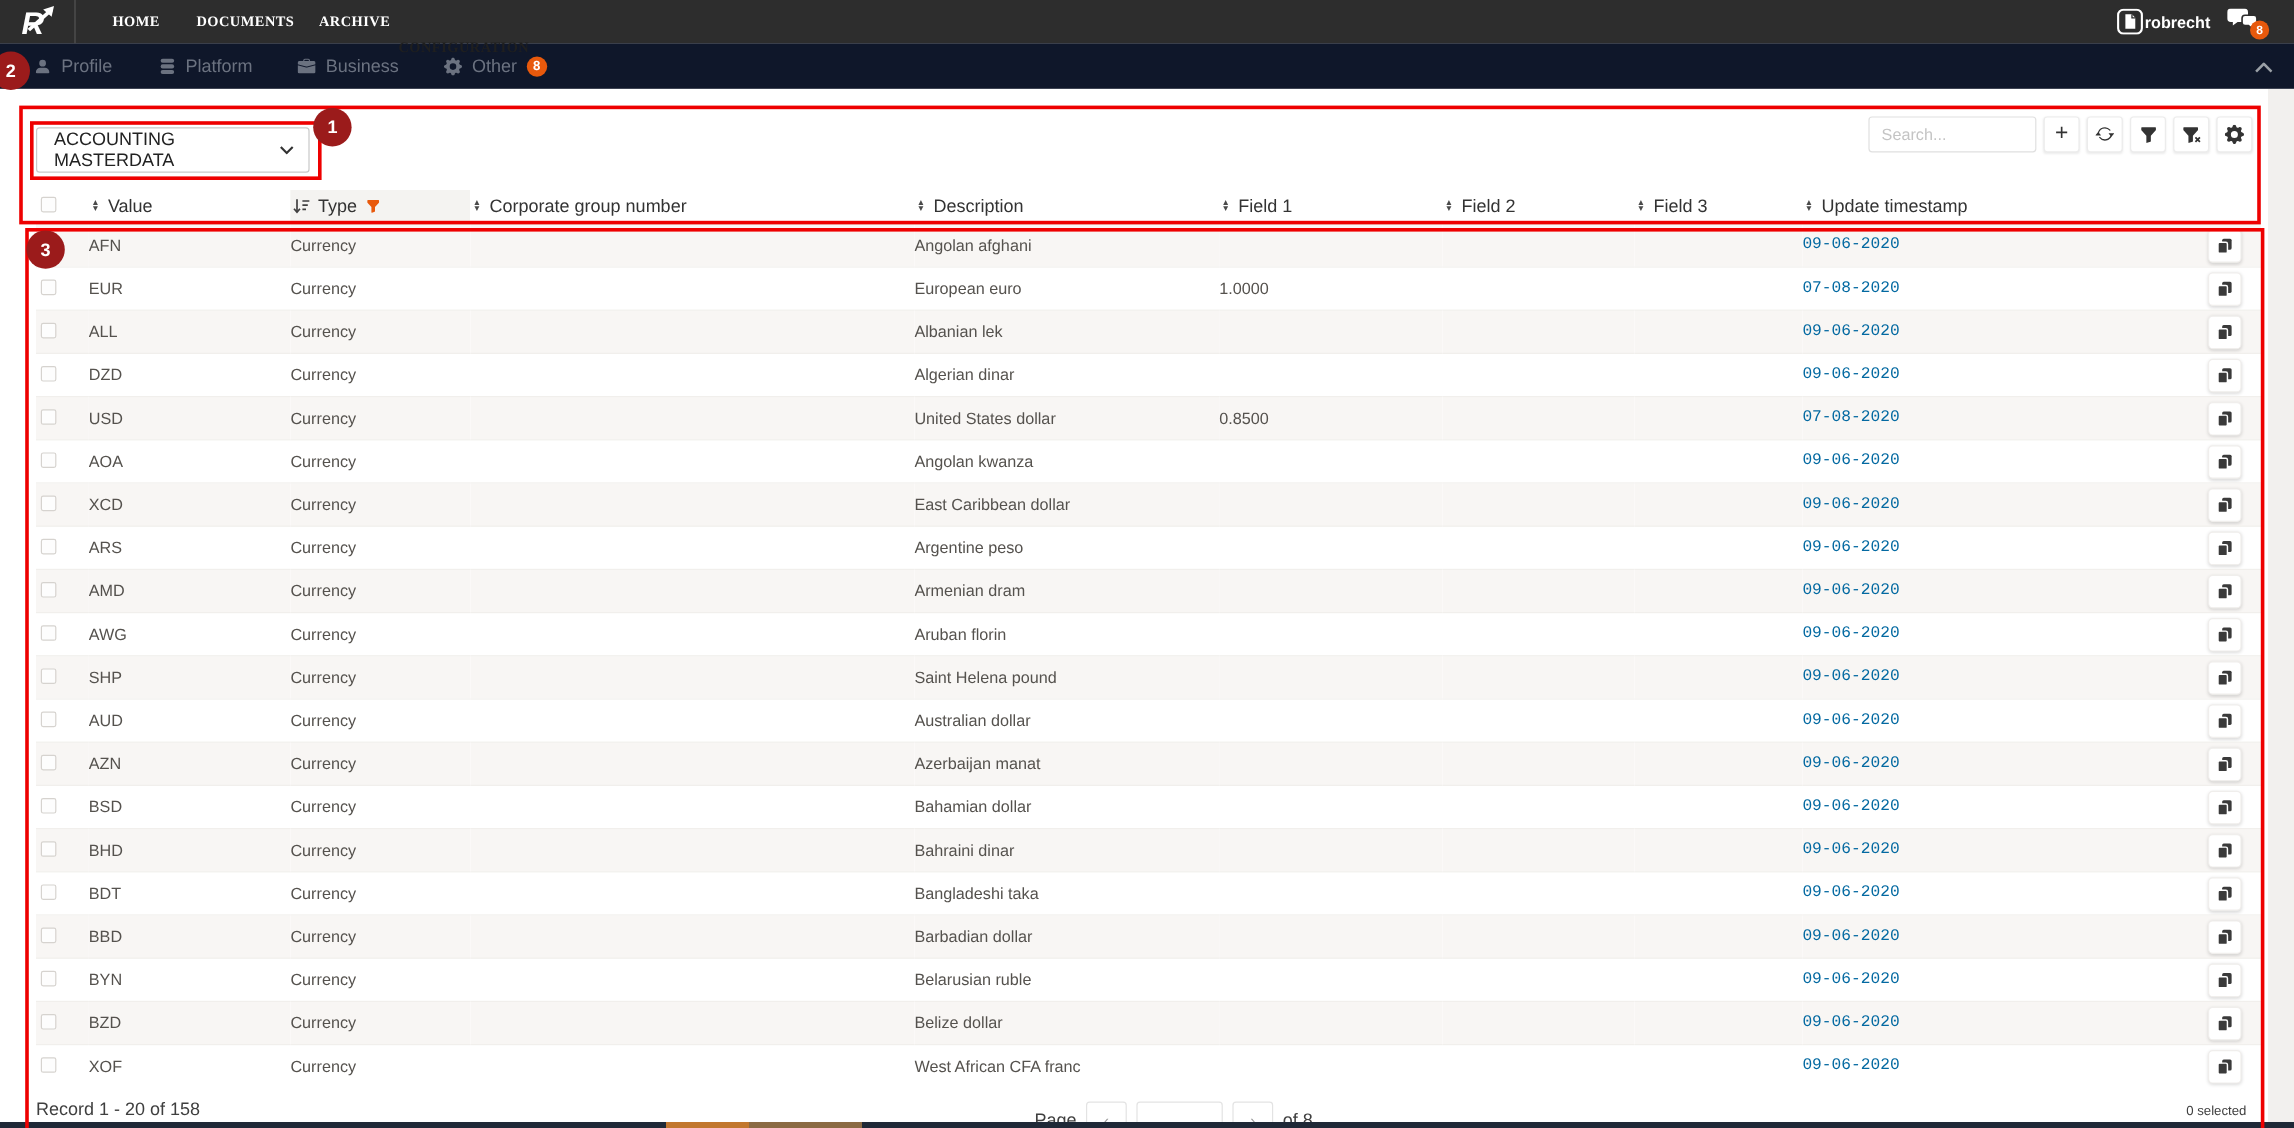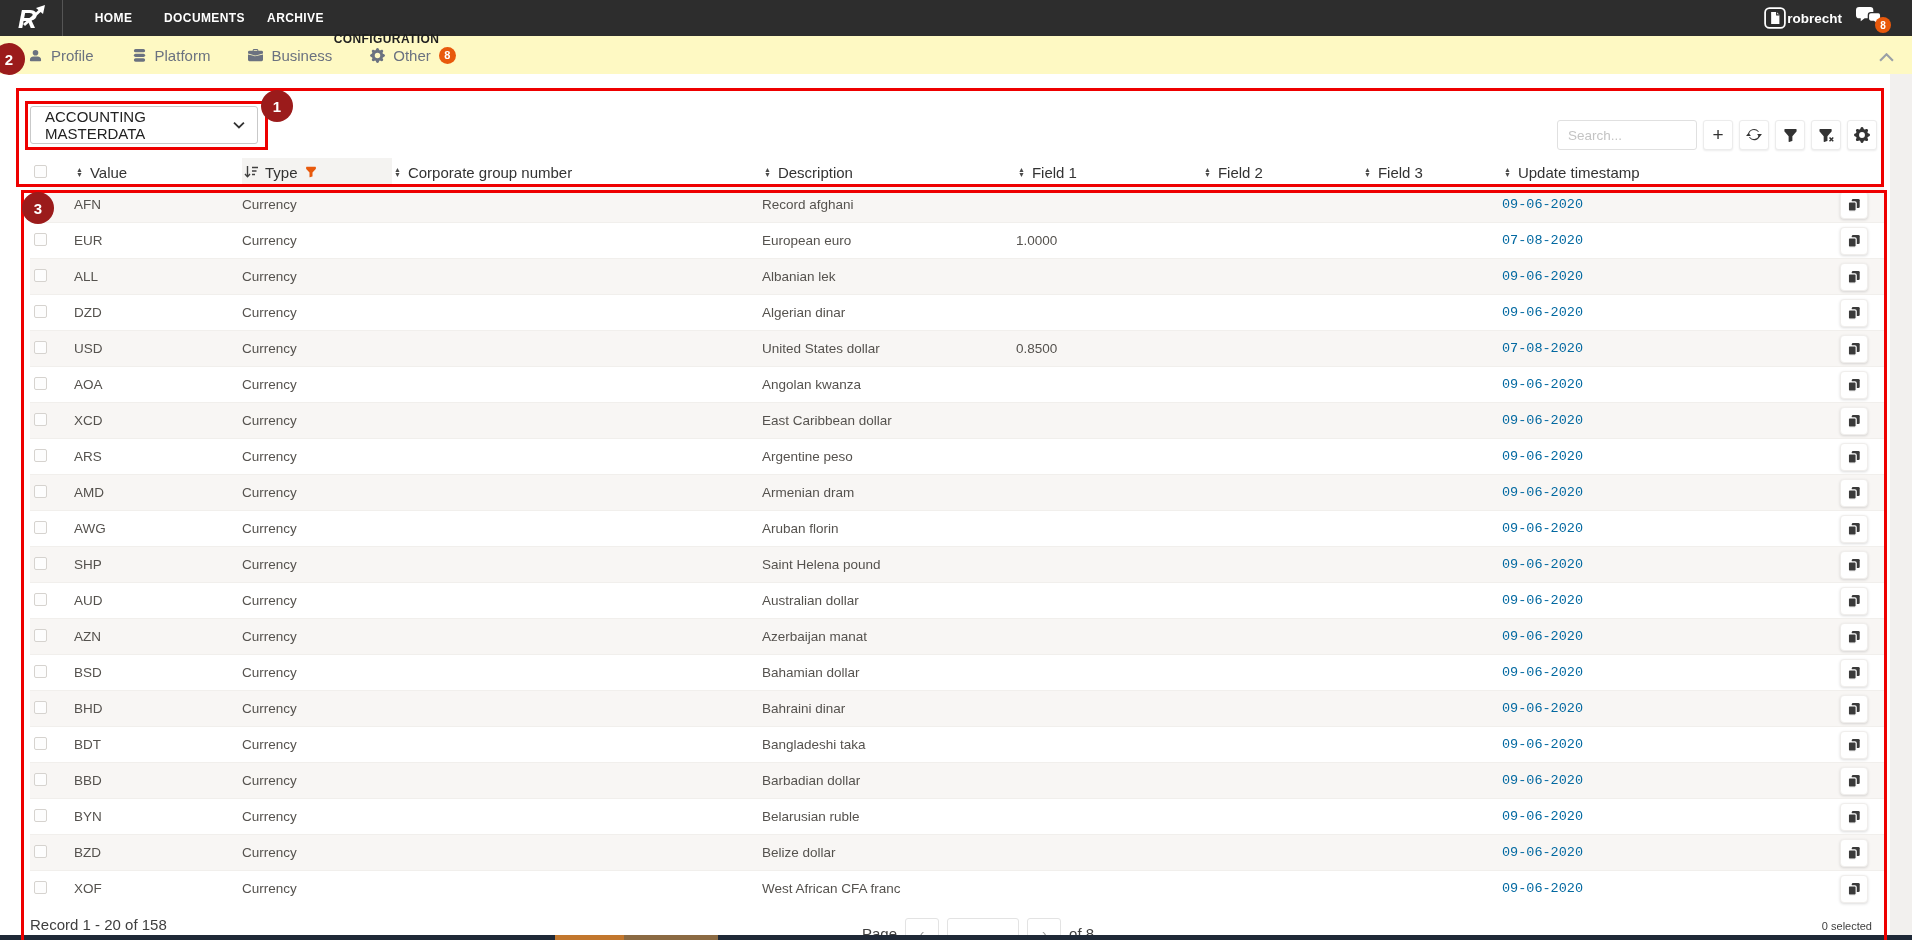--- a/index.html
+++ b/index.html
@@ -3,40 +3,40 @@
 <meta charset="utf-8">
 <style>
   * { box-sizing: border-box; margin: 0; padding: 0; }
   html,body { width:1912px; height:940px; }
   body { font-family: "Liberation Sans", sans-serif; background:#fff; }
   #app { position:relative; width:1912px; height:940px; overflow:hidden; background:#fff; }
 
   
   .topbar { position:absolute; left:0; top:0; width:1912px; height:36px; background:#2d2d2d; display:flex; align-items:stretch; z-index:5; }
   .logo-box { width:63px; display:flex; align-items:center; justify-content:center; border-right:1px solid #555; position:relative; }
-  .tabs { display:flex; margin-left:5px; }
+  .tabs { display:flex; margin-left:5px;font-family:Liberation Serif, serif; }
   .tab { width:91px; display:flex; align-items:center; justify-content:center; color:#fff; font-size:12px; font-weight:700; letter-spacing:.4px; cursor:pointer; }
   .tab.active { background:#fff; color:#1f1f1f;margin-top:39px; }
   .topbar-right { margin-left:auto; display:flex; align-items:center; gap:14px; padding-right:28px; }
   .user-chip { display:flex; align-items:center; gap:1px; color:#fff; font-size:13.5px; font-weight:700; }
   .chat-wrap { position:relative; width:28px; height:22px; }
   .nav-badge { position:absolute; right:-7px; bottom:-4px; width:16px; height:16px; border-radius:50%; background:#e8590c; color:#fff; font-size:10px; font-weight:700; display:flex; align-items:center; justify-content:center; }
 
   
-  .subnav { position:absolute; left:0; top:36px; width:1912px; height:38px; background:#fef9c3; display:flex; align-items:center; gap:38px; padding-left:28px; z-index:4; }
+  .subnav { position:absolute; left:0; top:36px; width:1912px; height:38px; background:#0f172a; display:flex; align-items:center; gap:38px; padding-left:28px; z-index:4; }
   .subnav-item { display:flex; align-items:center; gap:8px; color:#6b7280; font-size:15px; cursor:pointer; }
   .subnav-item svg { flex:0 0 auto; }
   .badge-orange { width:17px; height:17px; border-radius:50%; background:#e8590c; color:#fff; font-size:11px; font-weight:700; display:flex; align-items:center; justify-content:center; }
   .collapse-btn { position:absolute; right:18px; top:12px; cursor:pointer; }
 
   .right-strip { position:absolute; left:1890px; top:74px; width:22px; height:866px; background:#f2f0ee; }
 
   
   .dataset-select { position:absolute; left:30px; top:106px; width:228px; height:38px; background:#fff; border:1px solid #c9c9c9; border-radius:3px; display:flex; align-items:center; justify-content:space-between; padding:0 12px 0 14px; font-size:15px; color:#222; cursor:pointer; z-index:2; }
-  .toolbar-right { position:absolute; top:120px; right:35px; display:flex; gap:6px; z-index:2; }
+  .toolbar-right { position:absolute; top:97px; right:35px; display:flex; gap:6px; z-index:2; }
   .search-input { width:140px; height:30px; border:1px solid #e0e0e0; border-radius:3px; padding:0 10px; font-size:13.5px; color:#555; font-family:"Liberation Sans",sans-serif; outline:none; }
   .search-input::placeholder { color:#c4c4c4; }
   .tool-btn { width:30px; height:30px; background:#fff; border:1px solid #ececec; border-radius:3px; box-shadow:0 1px 2px rgba(0,0,0,.08); display:flex; align-items:center; justify-content:center; cursor:pointer; color:#333; font-size:19px; }
 
   
   table.grid { position:absolute; left:30px; top:158px; width:1854px; border-collapse:collapse; table-layout:fixed; font-size:13.5px; }
   .grid th { height:28px; text-align:left; font-size:15px; font-weight:400; color:#333; white-space:nowrap; overflow:hidden; }
   .grid th .h { display:flex; align-items:center; gap:7px; height:28px; padding-left:2px; }
   .grid th.sorted { background:#f4f3f1; }
   .grid td { height:36px; color:#55524e; white-space:nowrap; overflow:hidden; }
@@ -268,21 +268,21 @@
           </th>
         <th></th>
       </tr>
     </thead>
     <tbody>
     <tr>
       <td class="c-check"><span class="checkbox"></span></td>
       <td>AFN</td>
       <td>Currency</td>
       <td></td>
-      <td>Record afghani</td>
+      <td>Angolan afghani</td>
       <td></td>
       <td></td>
       <td></td>
       <td class="c-ts">09-06-2020</td>
       <td class="c-copy">
         <button class="copy-btn">
           <svg width="14" height="14" viewBox="0 0 16 16">
             <rect x="5.5" y="1" width="9" height="10.5" rx="1.5" fill="#3a3a3a"></rect>
             <rect x="1.5" y="4.5" width="9" height="10.5" rx="1.5" fill="#3a3a3a" stroke="#fff" stroke-width="1.4"></rect>
           </svg>

